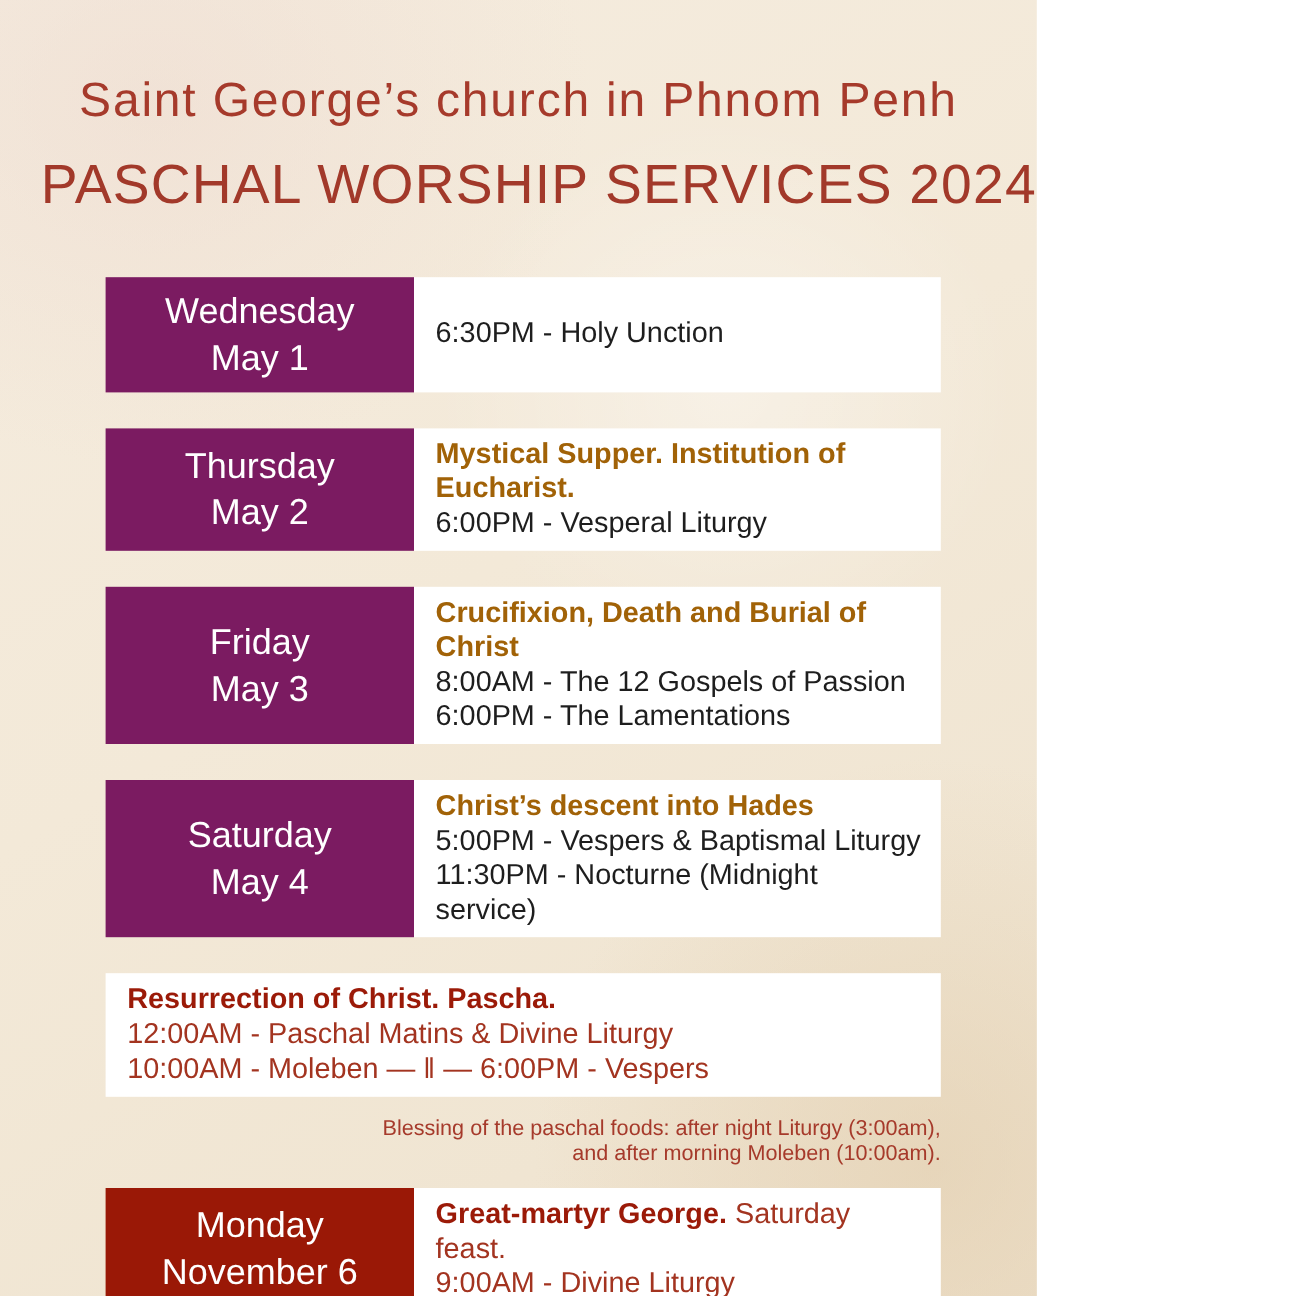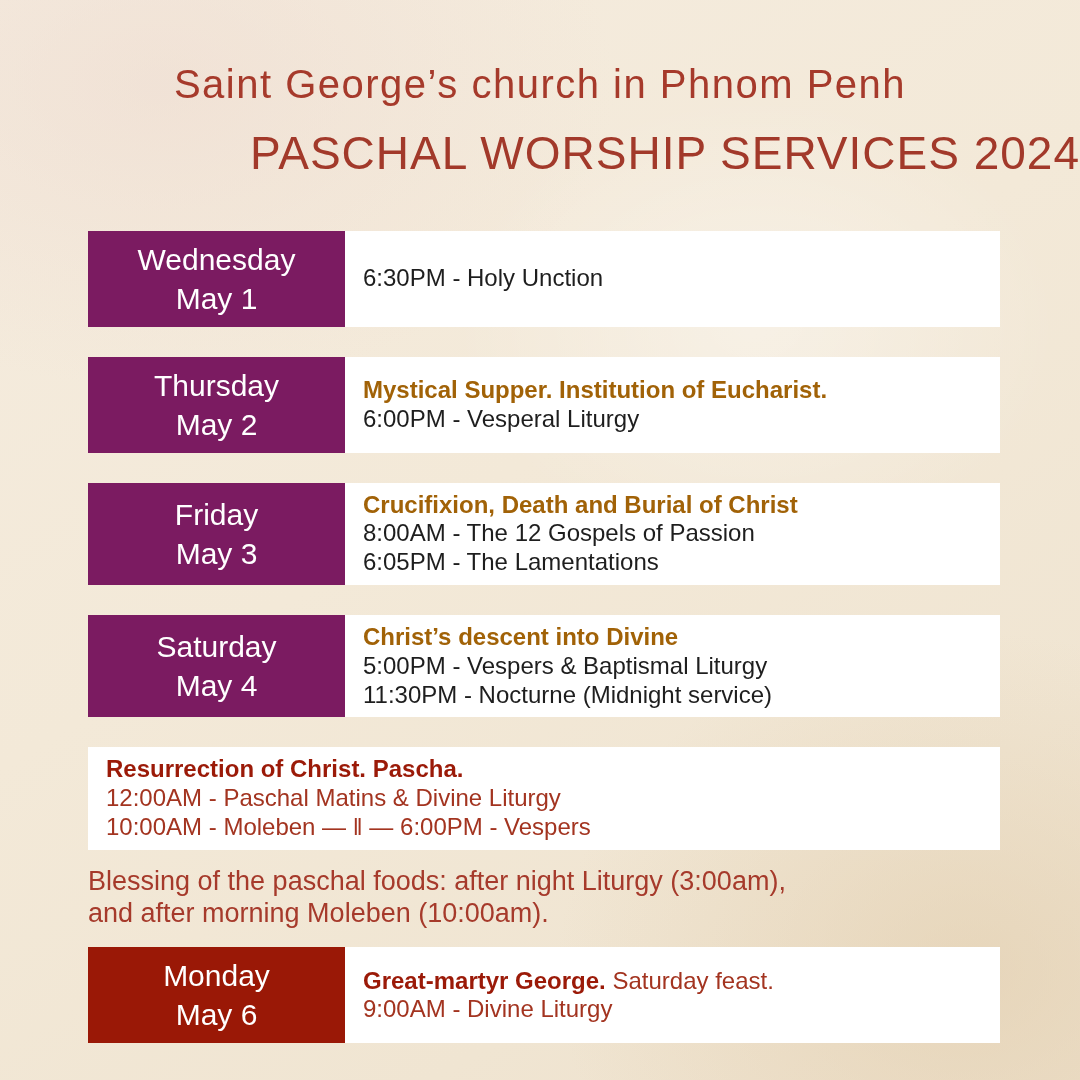--- a/index.html
+++ b/index.html
@@ -3,21 +3,21 @@
 <meta charset="utf-8">
 <style>
   html,body{margin:0;padding:0;}
   body{
     width:1080px;height:1080px;
     font-family:"Liberation Sans",sans-serif;
     -webkit-font-smoothing:antialiased;
   }
   .poster{
     position:relative;
-    width:1080px;height:1080px;
+    width:864px;height:1080px;
     overflow:hidden;
     background:
       radial-gradient(60% 40% at 15% 8%, rgba(236,215,205,.45), rgba(236,215,205,0) 70%),
       radial-gradient(55% 45% at 90% 90%, rgba(224,203,170,.55), rgba(224,203,170,0) 70%),
       radial-gradient(40% 30% at 70% 30%, rgba(255,255,255,.35), rgba(255,255,255,0) 70%),
       linear-gradient(150deg,#f5ecdf 0%,#f3e9d8 45%,#f0e5d2 78%,#eee1cc 100%);
   }
   .header{ text-align:center; padding-top:62px; }
   .church-name{
     font-size:40px; letter-spacing:1.5px;
@@ -48,22 +48,22 @@
     font-size:24px; line-height:1.2; color:#1e1e1e;
   }
   .heading{ font-weight:bold; }
   .c-purple{ color:#a16207; }
   .c-red{ color:#9b1a08; }
   .line{ color:#1e1e1e; }
   .line-red{ color:#a33420; }
   .suffix{ font-weight:normal; color:#a33420; }
   .note{
     margin:-14px 0 18px;
-    text-align:left;
-    color:#a63a2b; font-size:27px; line-height:1.18;
+    text-align:right;
+    color:#a63a2b; font-size:18px; line-height:1.18;
   }
 </style>
 </head>
 <body>
 
 <div class="poster">
 
   <div class="header">
     <div class="church-name">Saint George’s church in Phnom Penh</div>
     <div class="poster-title">PASCHAL WORSHIP SERVICES 2024</div>
@@ -93,31 +93,31 @@
     </div>
 
     <div class="row">
       <div class="date-box theme-purple">
         <div>Friday</div>
         <div>May 3</div>
       </div>
       <div class="content-box">
         <div class="heading c-purple">Crucifixion, Death and Burial of Christ</div>
         <div class="line">8:00AM - The 12 Gospels of Passion</div>
-        <div class="line">6:05PM - The Lamentations</div>
+        <div class="line">6:00PM - The Lamentations</div>
       </div>
     </div>
 
     <div class="row">
       <div class="date-box theme-purple">
         <div>Saturday</div>
         <div>May 4</div>
       </div>
       <div class="content-box">
-        <div class="heading c-purple">Christ’s descent into Divine</div>
+        <div class="heading c-purple">Christ’s descent into Hades</div>
         <div class="line">5:00PM - Vespers &amp; Baptismal Liturgy</div>
         <div class="line">11:30PM - Nocturne (Midnight service)</div>
       </div>
     </div>
 
     <div class="row">
       <div class="content-box">
         <div class="heading c-red">Resurrection of Christ. Pascha.</div>
         <div class="line line-red">12:00AM - Paschal Matins &amp; Divine Liturgy</div>
         <div class="line line-red">10:00AM - Moleben — ‖ — 6:00PM - Vespers</div>
@@ -125,21 +125,21 @@
     </div>
 
     <div class="note">
       <div>Blessing of the paschal foods: after night Liturgy (3:00am),</div>
       <div>and after morning Moleben (10:00am).</div>
     </div>
 
     <div class="row">
       <div class="date-box theme-red">
         <div>Monday</div>
-        <div>May 6</div>
+        <div>November 6</div>
       </div>
       <div class="content-box">
         <div class="heading c-red"><span>Great-martyr George.</span><span class="suffix"> Saturday feast.</span></div>
         <div class="line line-red">9:00AM - Divine Liturgy</div>
       </div>
     </div>
 
   </div>
 </div>
 

